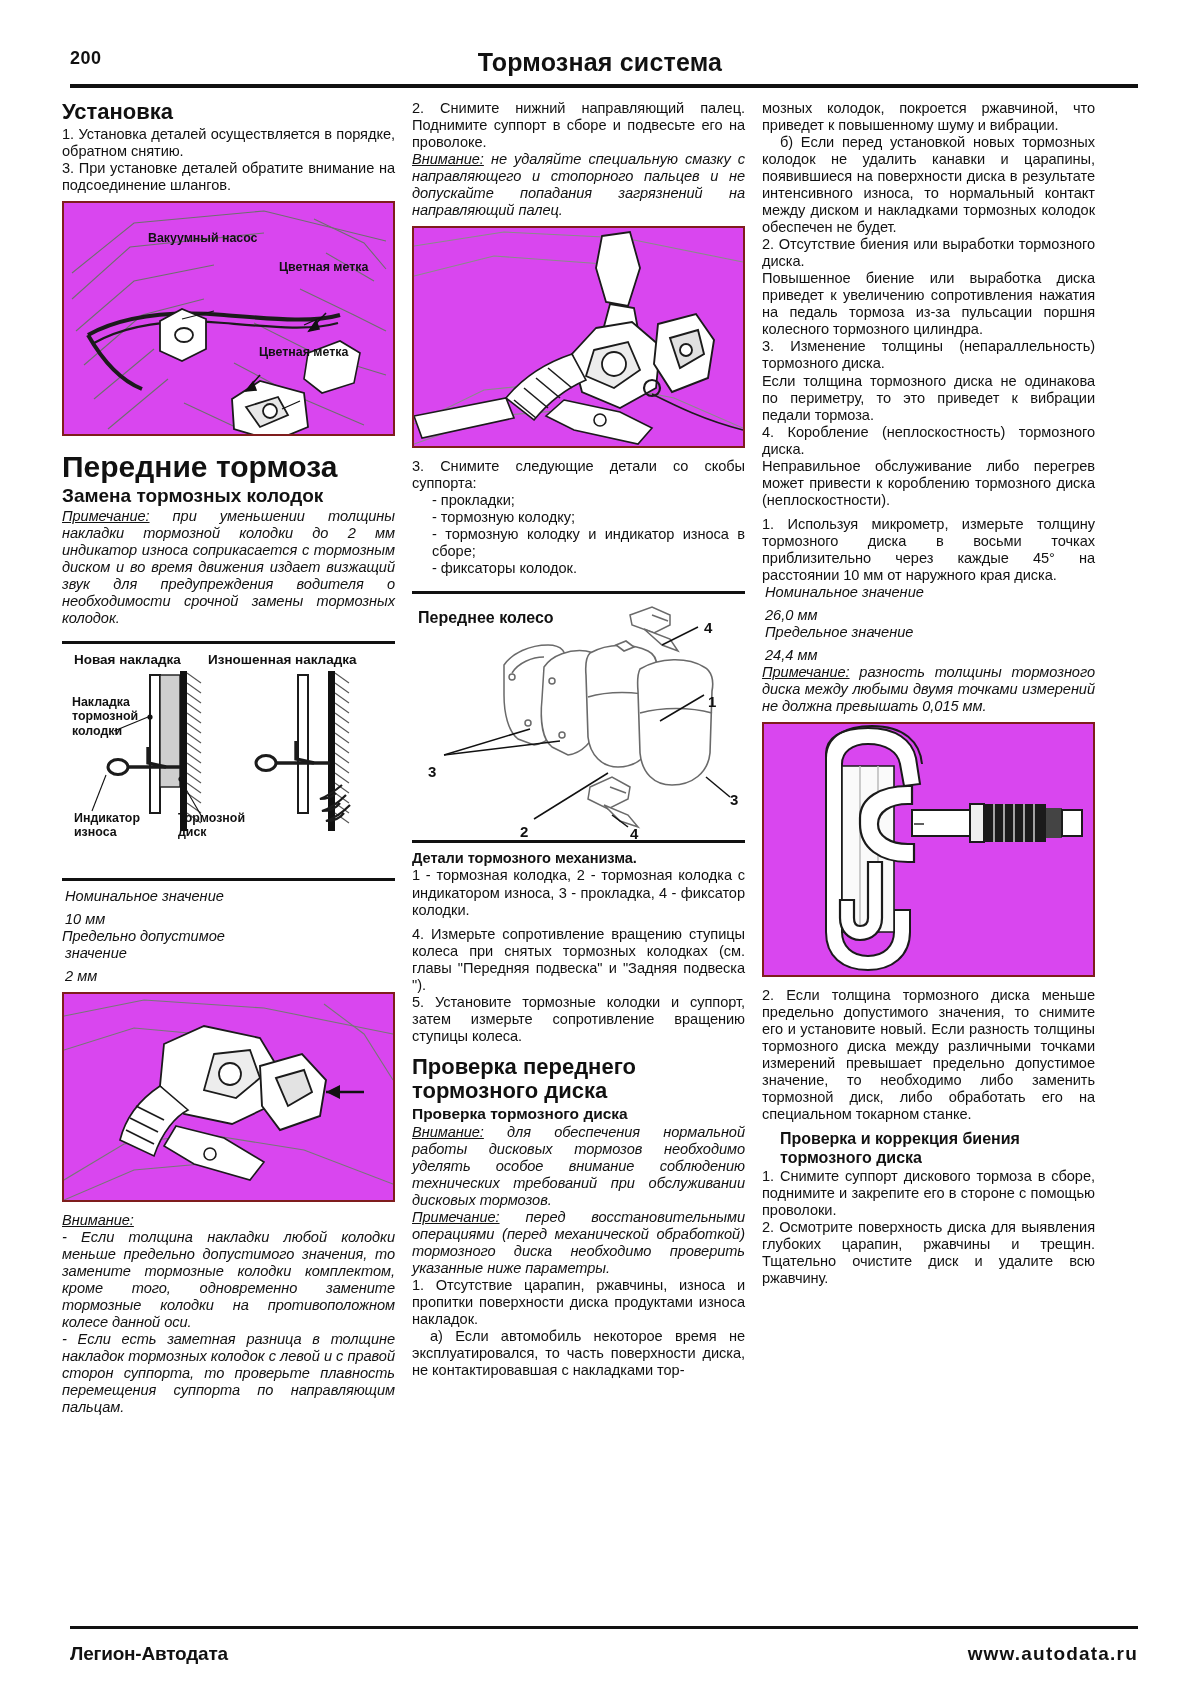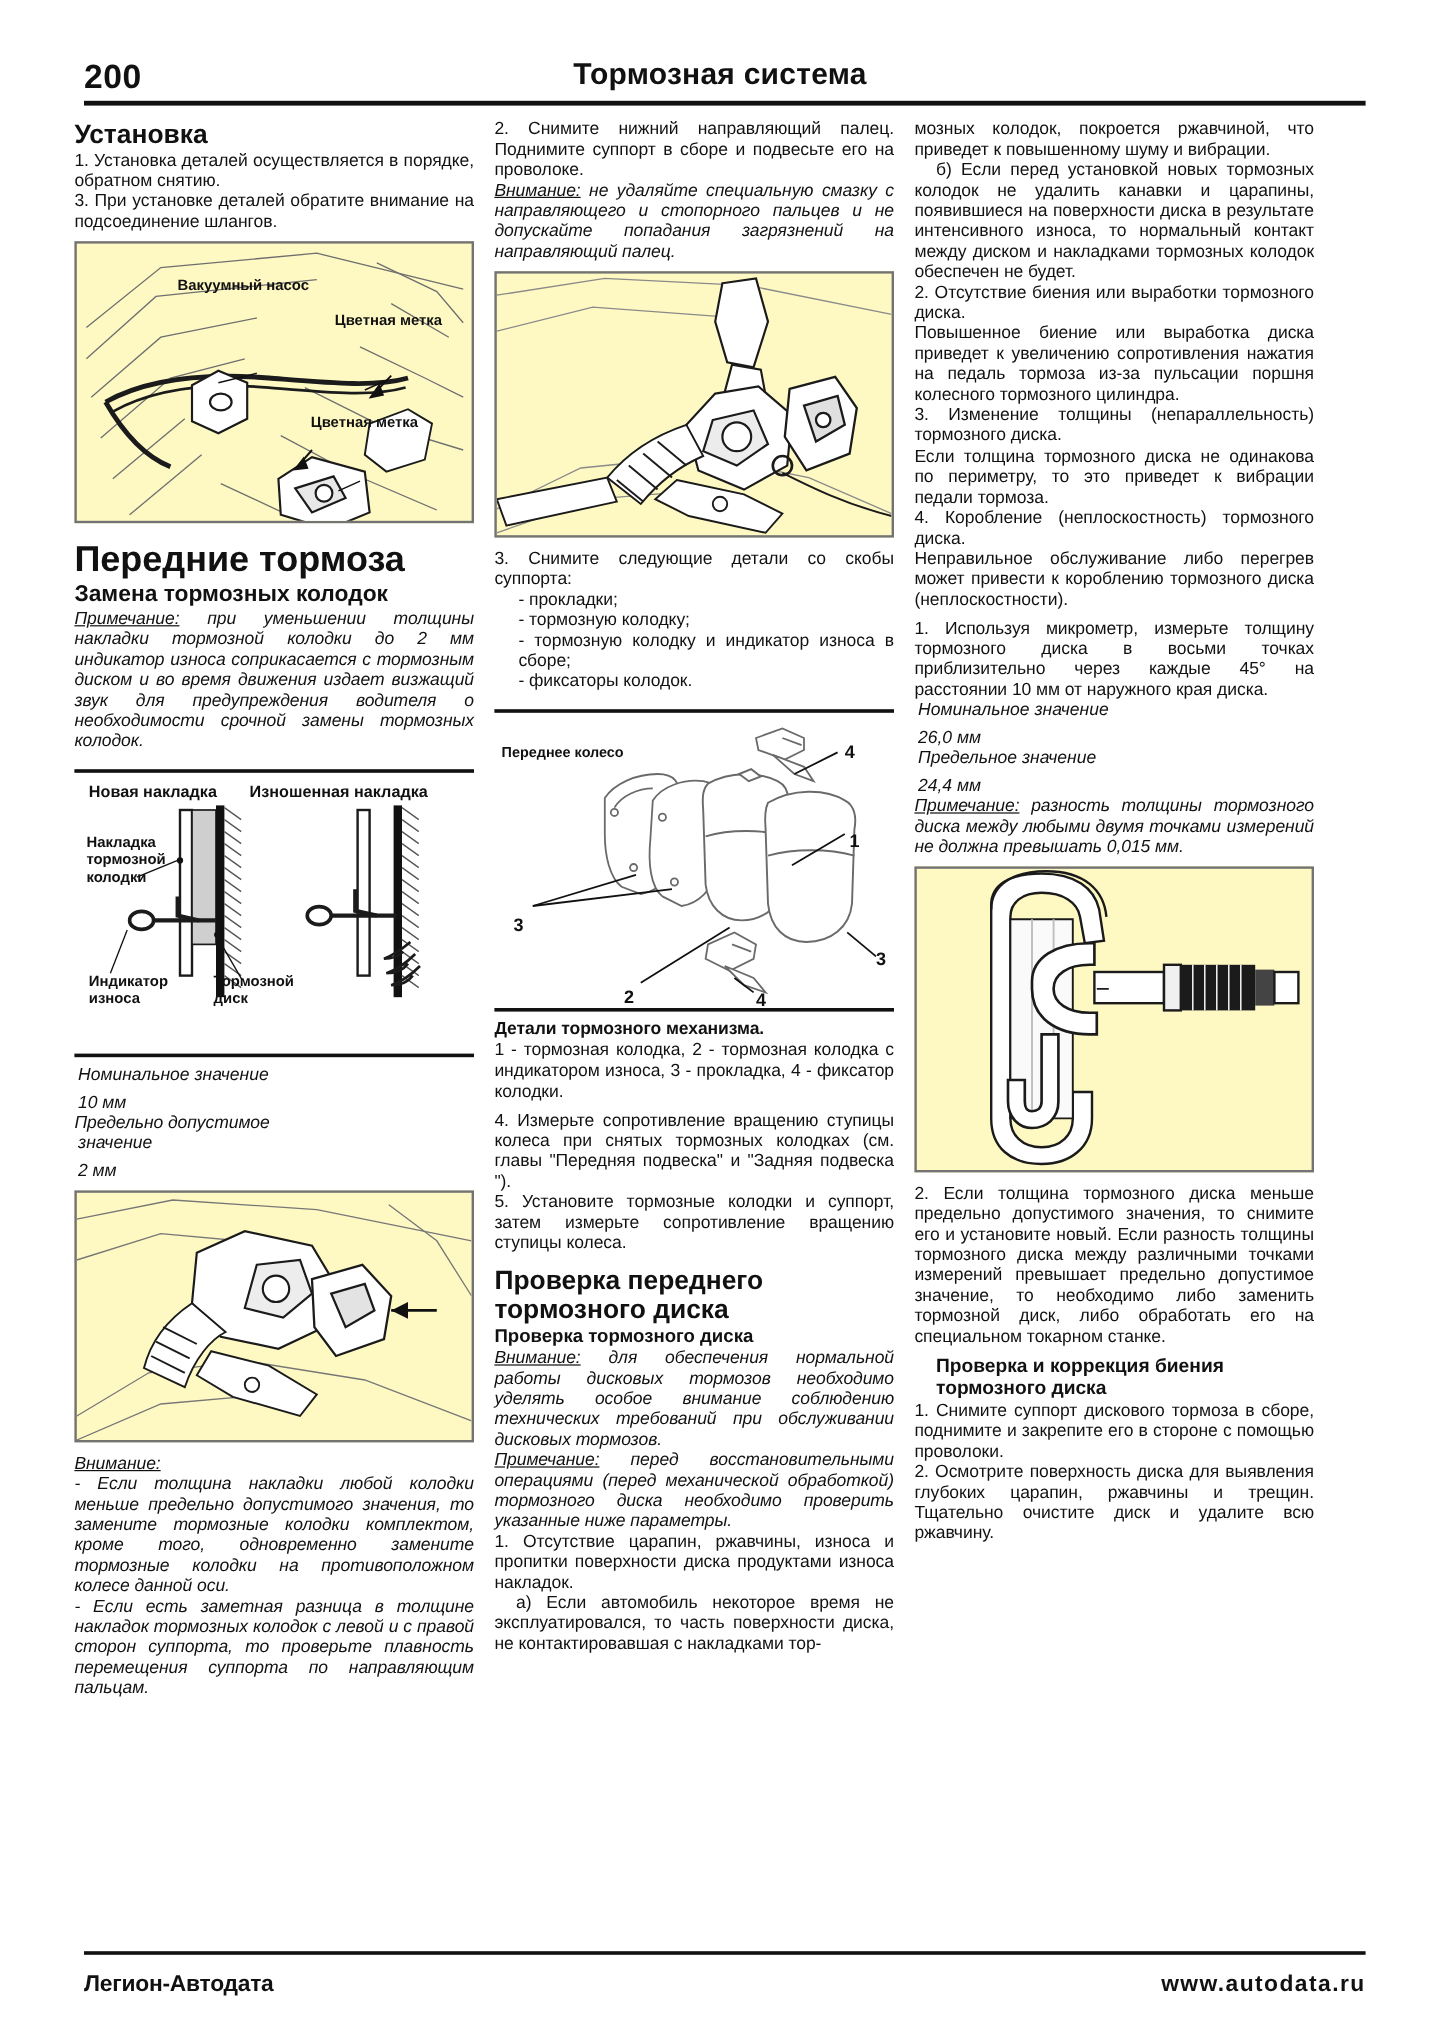--- a/index.html
+++ b/index.html
@@ -17,21 +17,21 @@
     padding:44px 62px 20px 62px;
     background:#fff;
   }
   
   .pagehead{
     position:relative;
     height:44px;
   }
   .folio{
     position:absolute;left:8px;top:4px;
-    font-size:28px;font-weight:bold;letter-spacing:.5px;text-align:center;
+    font-size:18px;font-weight:bold;letter-spacing:.5px;text-align:center;
   }
   .chapter-title{
     position:absolute;left:0;right:0;top:4px;
     text-align:center;
     font-size:25px;font-weight:bold;letter-spacing:.2px;
   }
   .rule-head{
     position:absolute;left:8px;right:0;top:40px;
     height:4px;background:#111;
   }
@@ -87,22 +87,22 @@
   .spec .val{white-space:nowrap;}
   .gap7{height:7px;}
   .gap10{height:10px;}
   .gap14{height:14px;}
   
   .hr{
     height:3px;background:#111;margin:7px 0 7px 0;
   }
   
   .fig{
-    border:2px solid #737373;
-    background:#fef9c3;
+    border:2px solid #7f1d1d;
+    background:#d946ef;
     position:relative;
     overflow:hidden;
     box-sizing:border-box;
   }
   .fig svg{display:block;}
   .figlabel{
     position:absolute;
     font-size:12.4px;font-weight:bold;
     line-height:1.08;
     color:#111;
@@ -418,21 +418,21 @@
       <p class="body">3. Снимите следующие детали со скобы суппорта:</p>
       <p class="body dent">- прокладки;</p>
       <p class="body dent">- тормозную колодку;</p>
       <p class="body dent">- тормозную колодку и индикатор износа в сборе;</p>
       <p class="body dent">- фиксаторы колодок.</p>
 
       <div class="gap7"></div>
       <div class="hr"></div>
 
       <div style="position:relative;height:232px;">
-        <div class="figlabel" style="left:6px;top:20px;font-size:12px;">Переднее колесо</div>
+        <div class="figlabel" style="left:6px;top:8px;font-size:16px;">Переднее колесо</div>
         <svg viewBox="0 0 329 232" width="329" height="232">
           <g fill="#fff" stroke="#6a6a6a" stroke-width="1.5">
 
             <path d="M92 64 C100 52 118 44 136 44 C150 44 156 52 152 62 L150 116 C148 130 136 142 122 144 L106 138 C96 130 92 112 92 94 Z"></path>
             <path d="M100 72 C106 62 120 56 132 56"></path>
             <circle cx="100" cy="76" r="3"></circle>
             <circle cx="116" cy="122" r="3"></circle>
 
             <path d="M132 66 C140 54 158 48 174 50 C186 52 190 60 186 70 L184 126 C182 140 170 152 156 154 L140 146 C130 138 128 118 130 98 Z"></path>
             <circle cx="140" cy="80" r="3"></circle>

